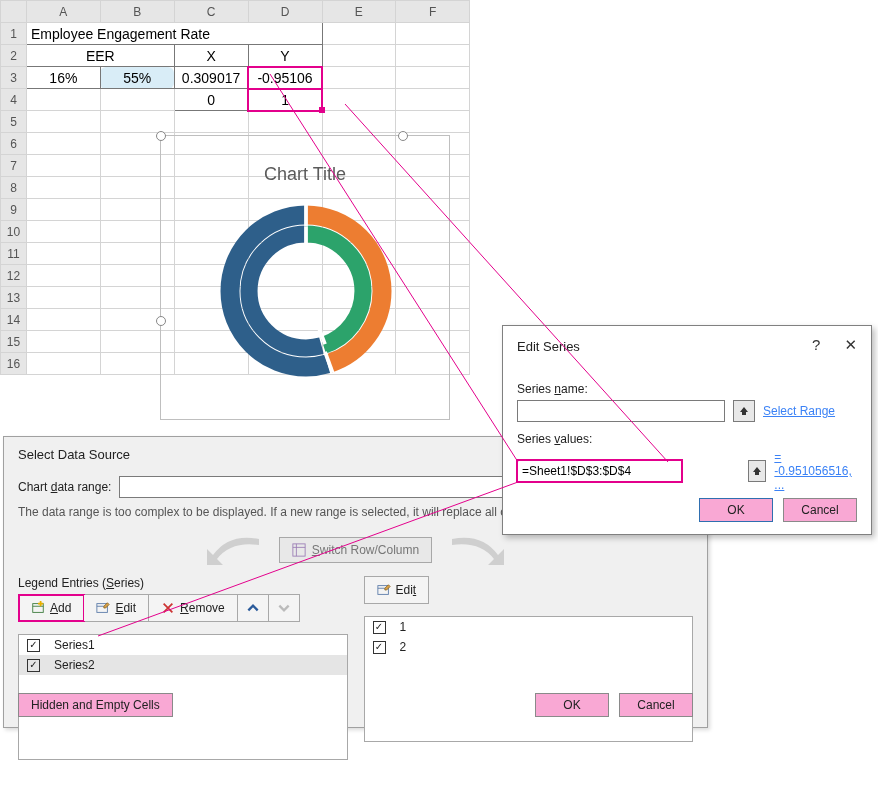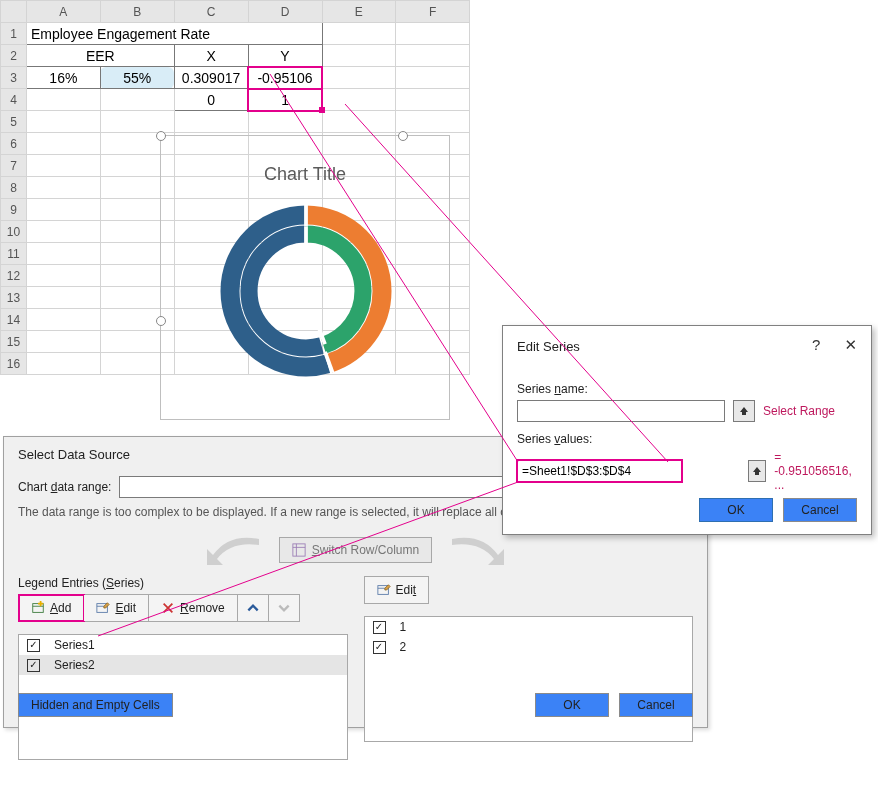--- a/index.html
+++ b/index.html
@@ -118,40 +118,40 @@
   .listbox .lrow.sel { background:#e5e5e5; }
   .chk {
     width:13px; height:13px; border:1px solid #333; display:inline-flex;
     align-items:center; justify-content:center; font-size:10px; line-height:1;
   }
   .dlg-footer {
     position:absolute; bottom:10px; left:14px; right:14px;
     display:flex; justify-content:space-between; align-items:center;
   }
   .btn {
-    min-width:74px; height:24px; border:1px solid #8a8a8a; background:#3b82f6;
+    min-width:74px; height:24px; border:1px solid #8a8a8a; background:#f9a8d4;
     display:inline-flex; align-items:center; justify-content:center; padding:0 12px;
     cursor:pointer; font-size:12px;
   }
   .btn.primary { border:1.5px solid #2f6fb0; }
 
   
   .mini {
     position:absolute; left:502px; top:325px; width:370px; height:210px;
     background:#fff; border:1px solid #808080;
     box-shadow: 3px 3px 6px rgba(0,0,0,0.25);
     padding: 10px 14px;
   }
   .mini .ttl { display:flex; justify-content:space-between; align-items:flex-end;
     font-size:13px; margin-bottom:28px; }
   .mini .ttl .rhs { display:flex; gap:24px; font-size:15px; color:#333; }
   .mini label { display:block; font-size:12px; margin-bottom:4px; }
   .mini .inrow { display:flex; align-items:center; gap:8px; margin-bottom:10px; }
   .mini .inrow input { flex:0 0 208px; height:22px; border:1px solid #7a7a7a; padding:0 4px; font-size:12px; }
-  .mini .hint { font-size:12px; color:#be185d; }
+  .mini .hint { font-size:12px; color:#3b82f6;text-decoration:underline; }
   .mini .magbox { outline:2px solid #e3008c; outline-offset:-1px; }
   .mini-footer { position:absolute; right:14px; bottom:12px; display:flex; gap:10px; }
 
   
   .connectors { position:absolute; left:0; top:0; width:878px; height:808px; pointer-events:none; }
 
   .icon-svg { width:14px; height:14px; display:block; }
   .tiny-up { width:12px; height:12px; }
 </style>
 </head>

